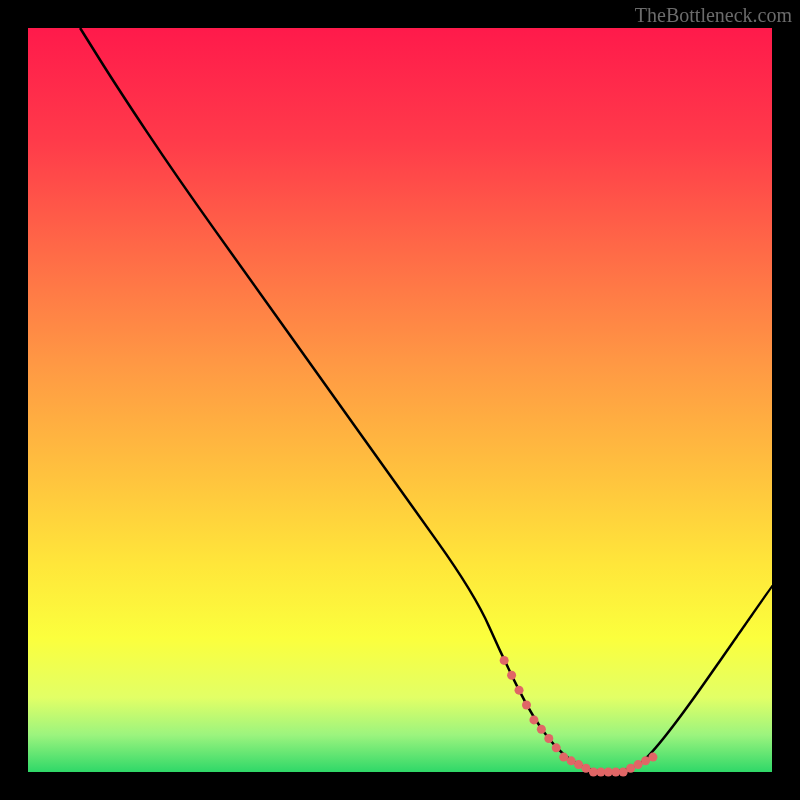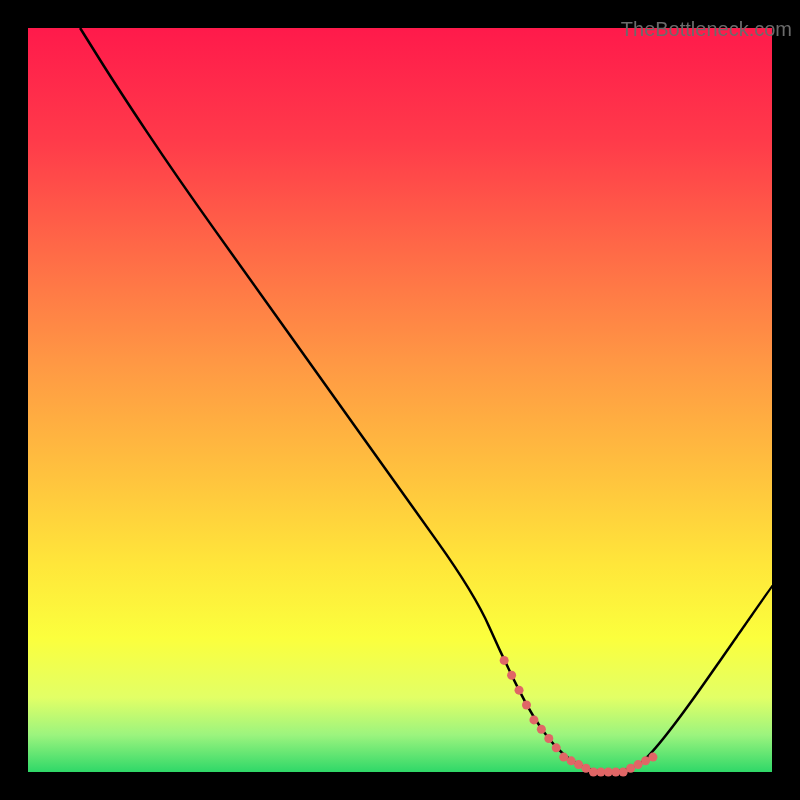--- a/index.html
+++ b/index.html
@@ -10,23 +10,23 @@
     background: #000;
     overflow: hidden;
   }
   .container {
     position: relative;
     width: 800px;
     height: 800px;
   }
   .attribution {
     position: absolute;
-    top: 18px;
+    top: 4px;
     right: 8px;
-    font-family: Liberation Sans, sans-serif;
+    font-family: Liberation Serif, serif;
     font-size: 20px;
     color: #6b6b6b;
     z-index: 10;
   }
   svg {
     display: block;
   }
 </style>
 </head>
 <body>

